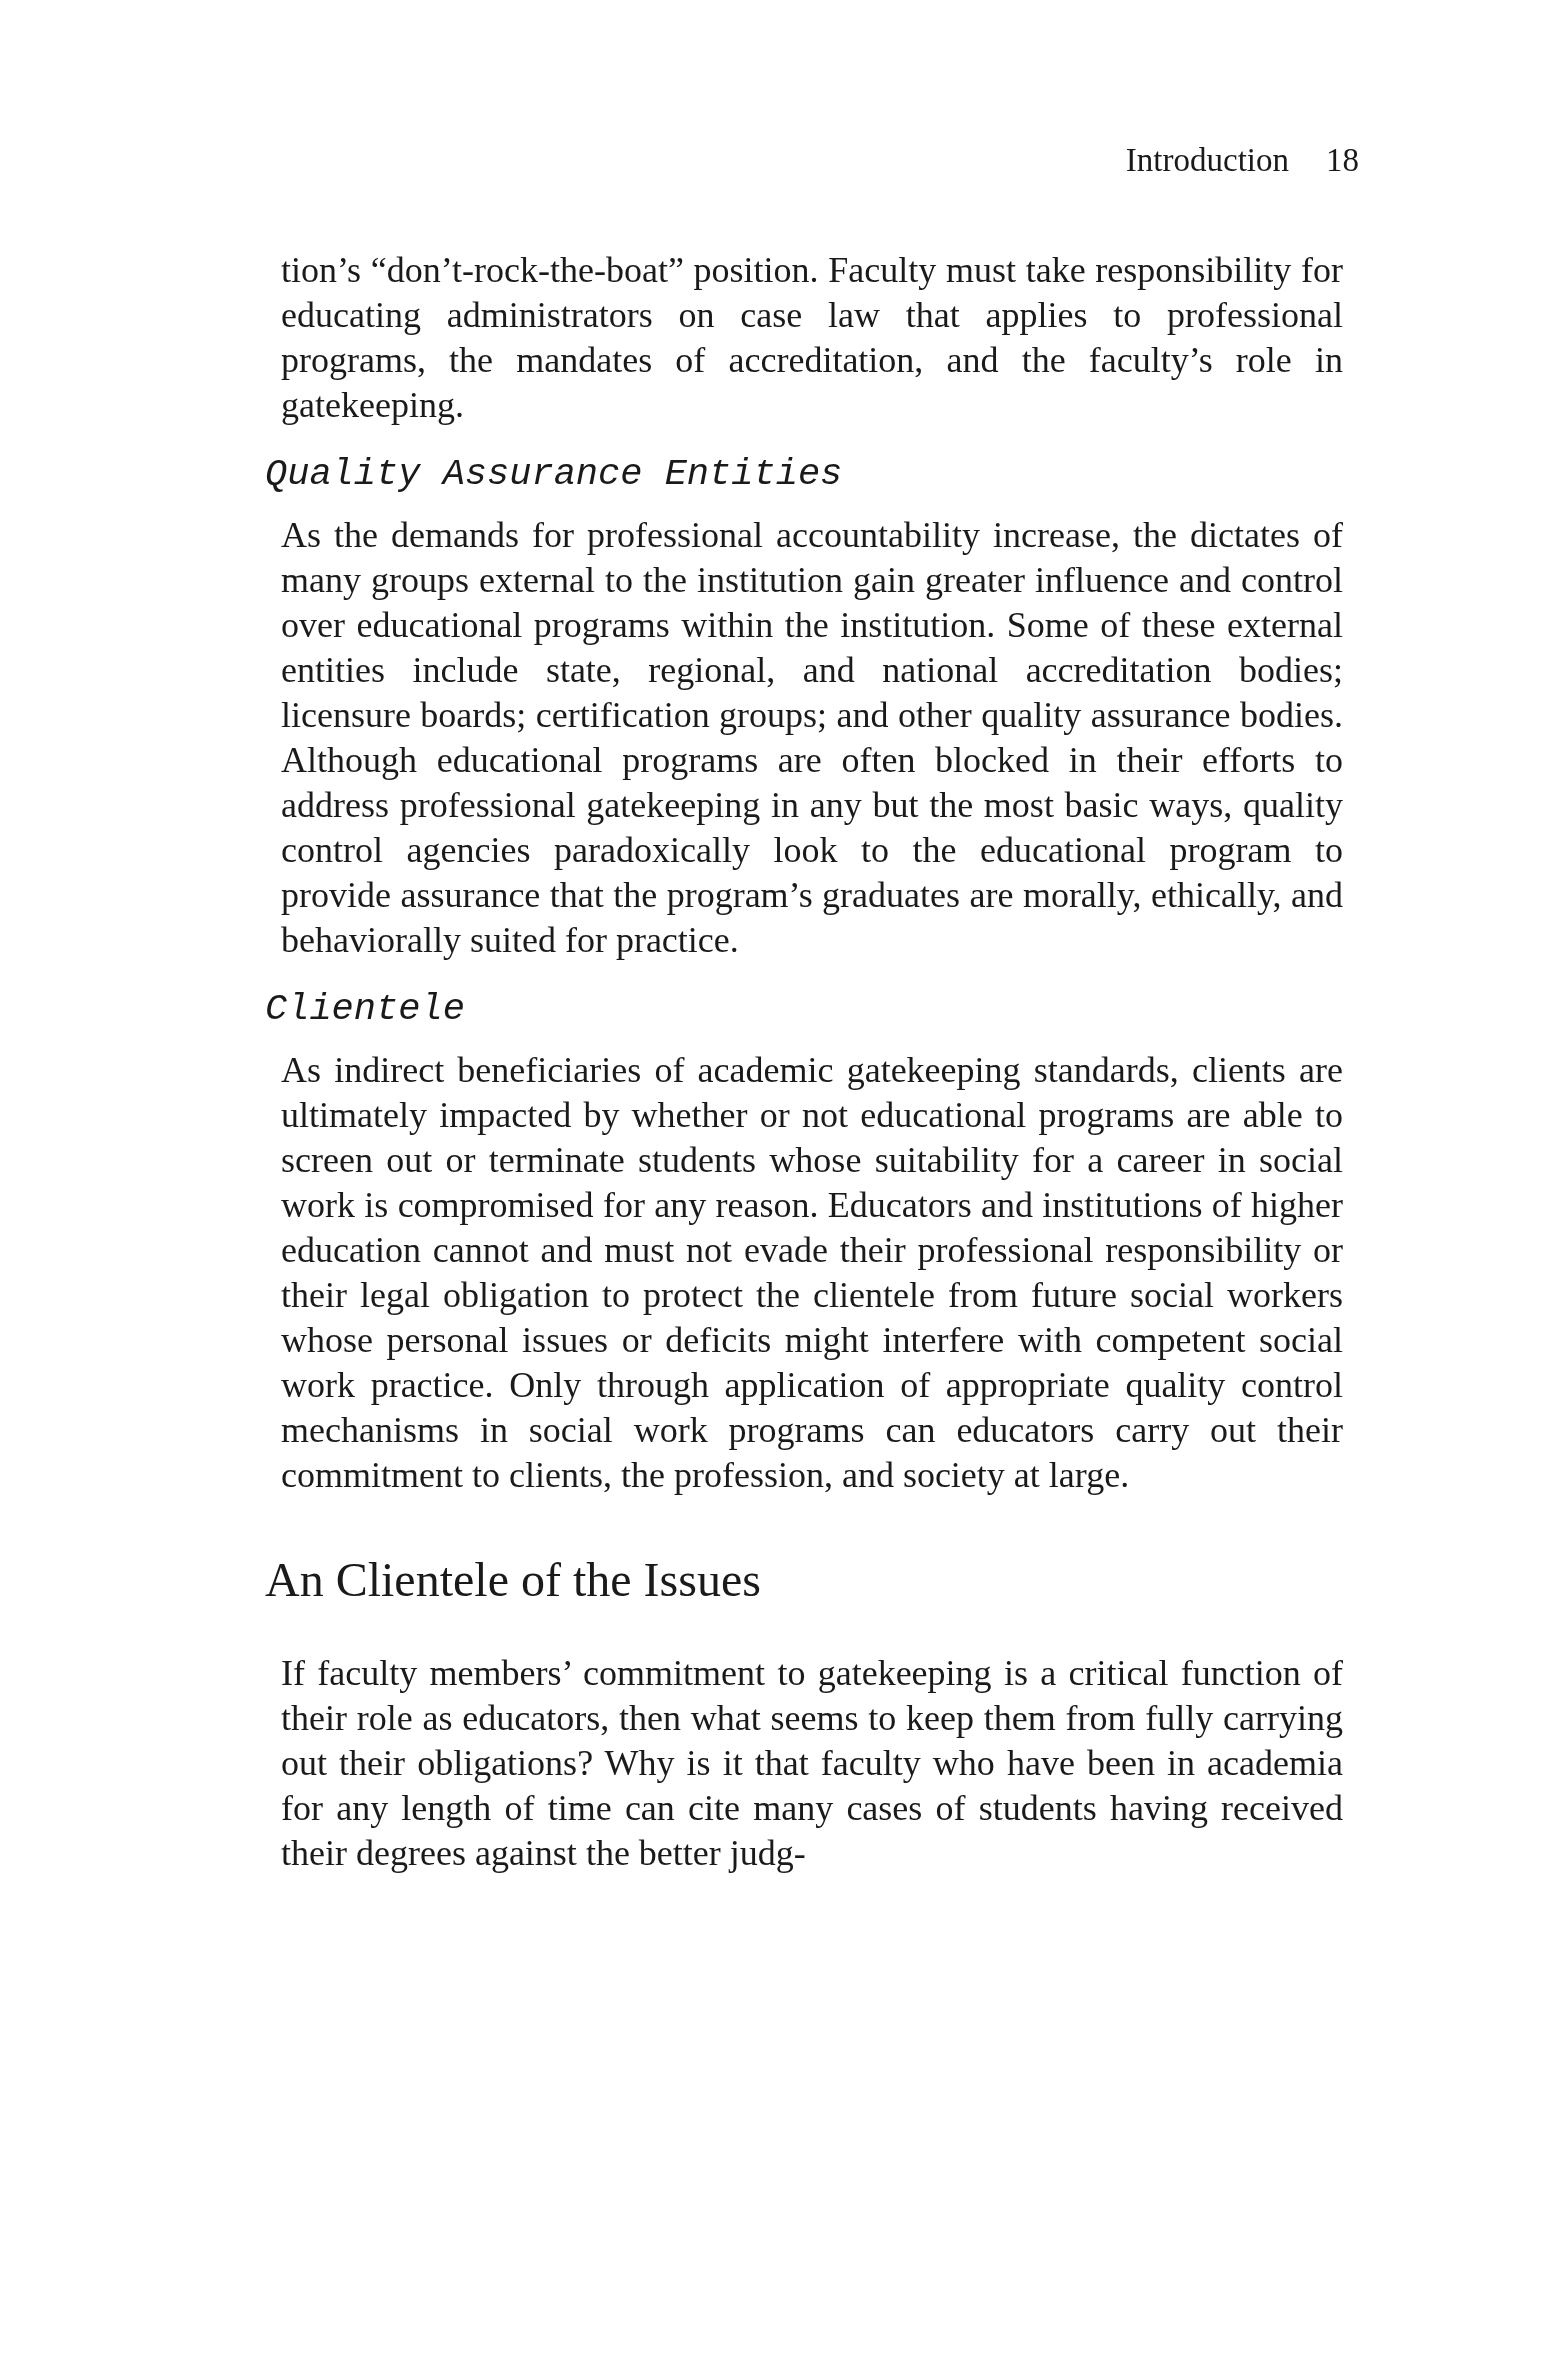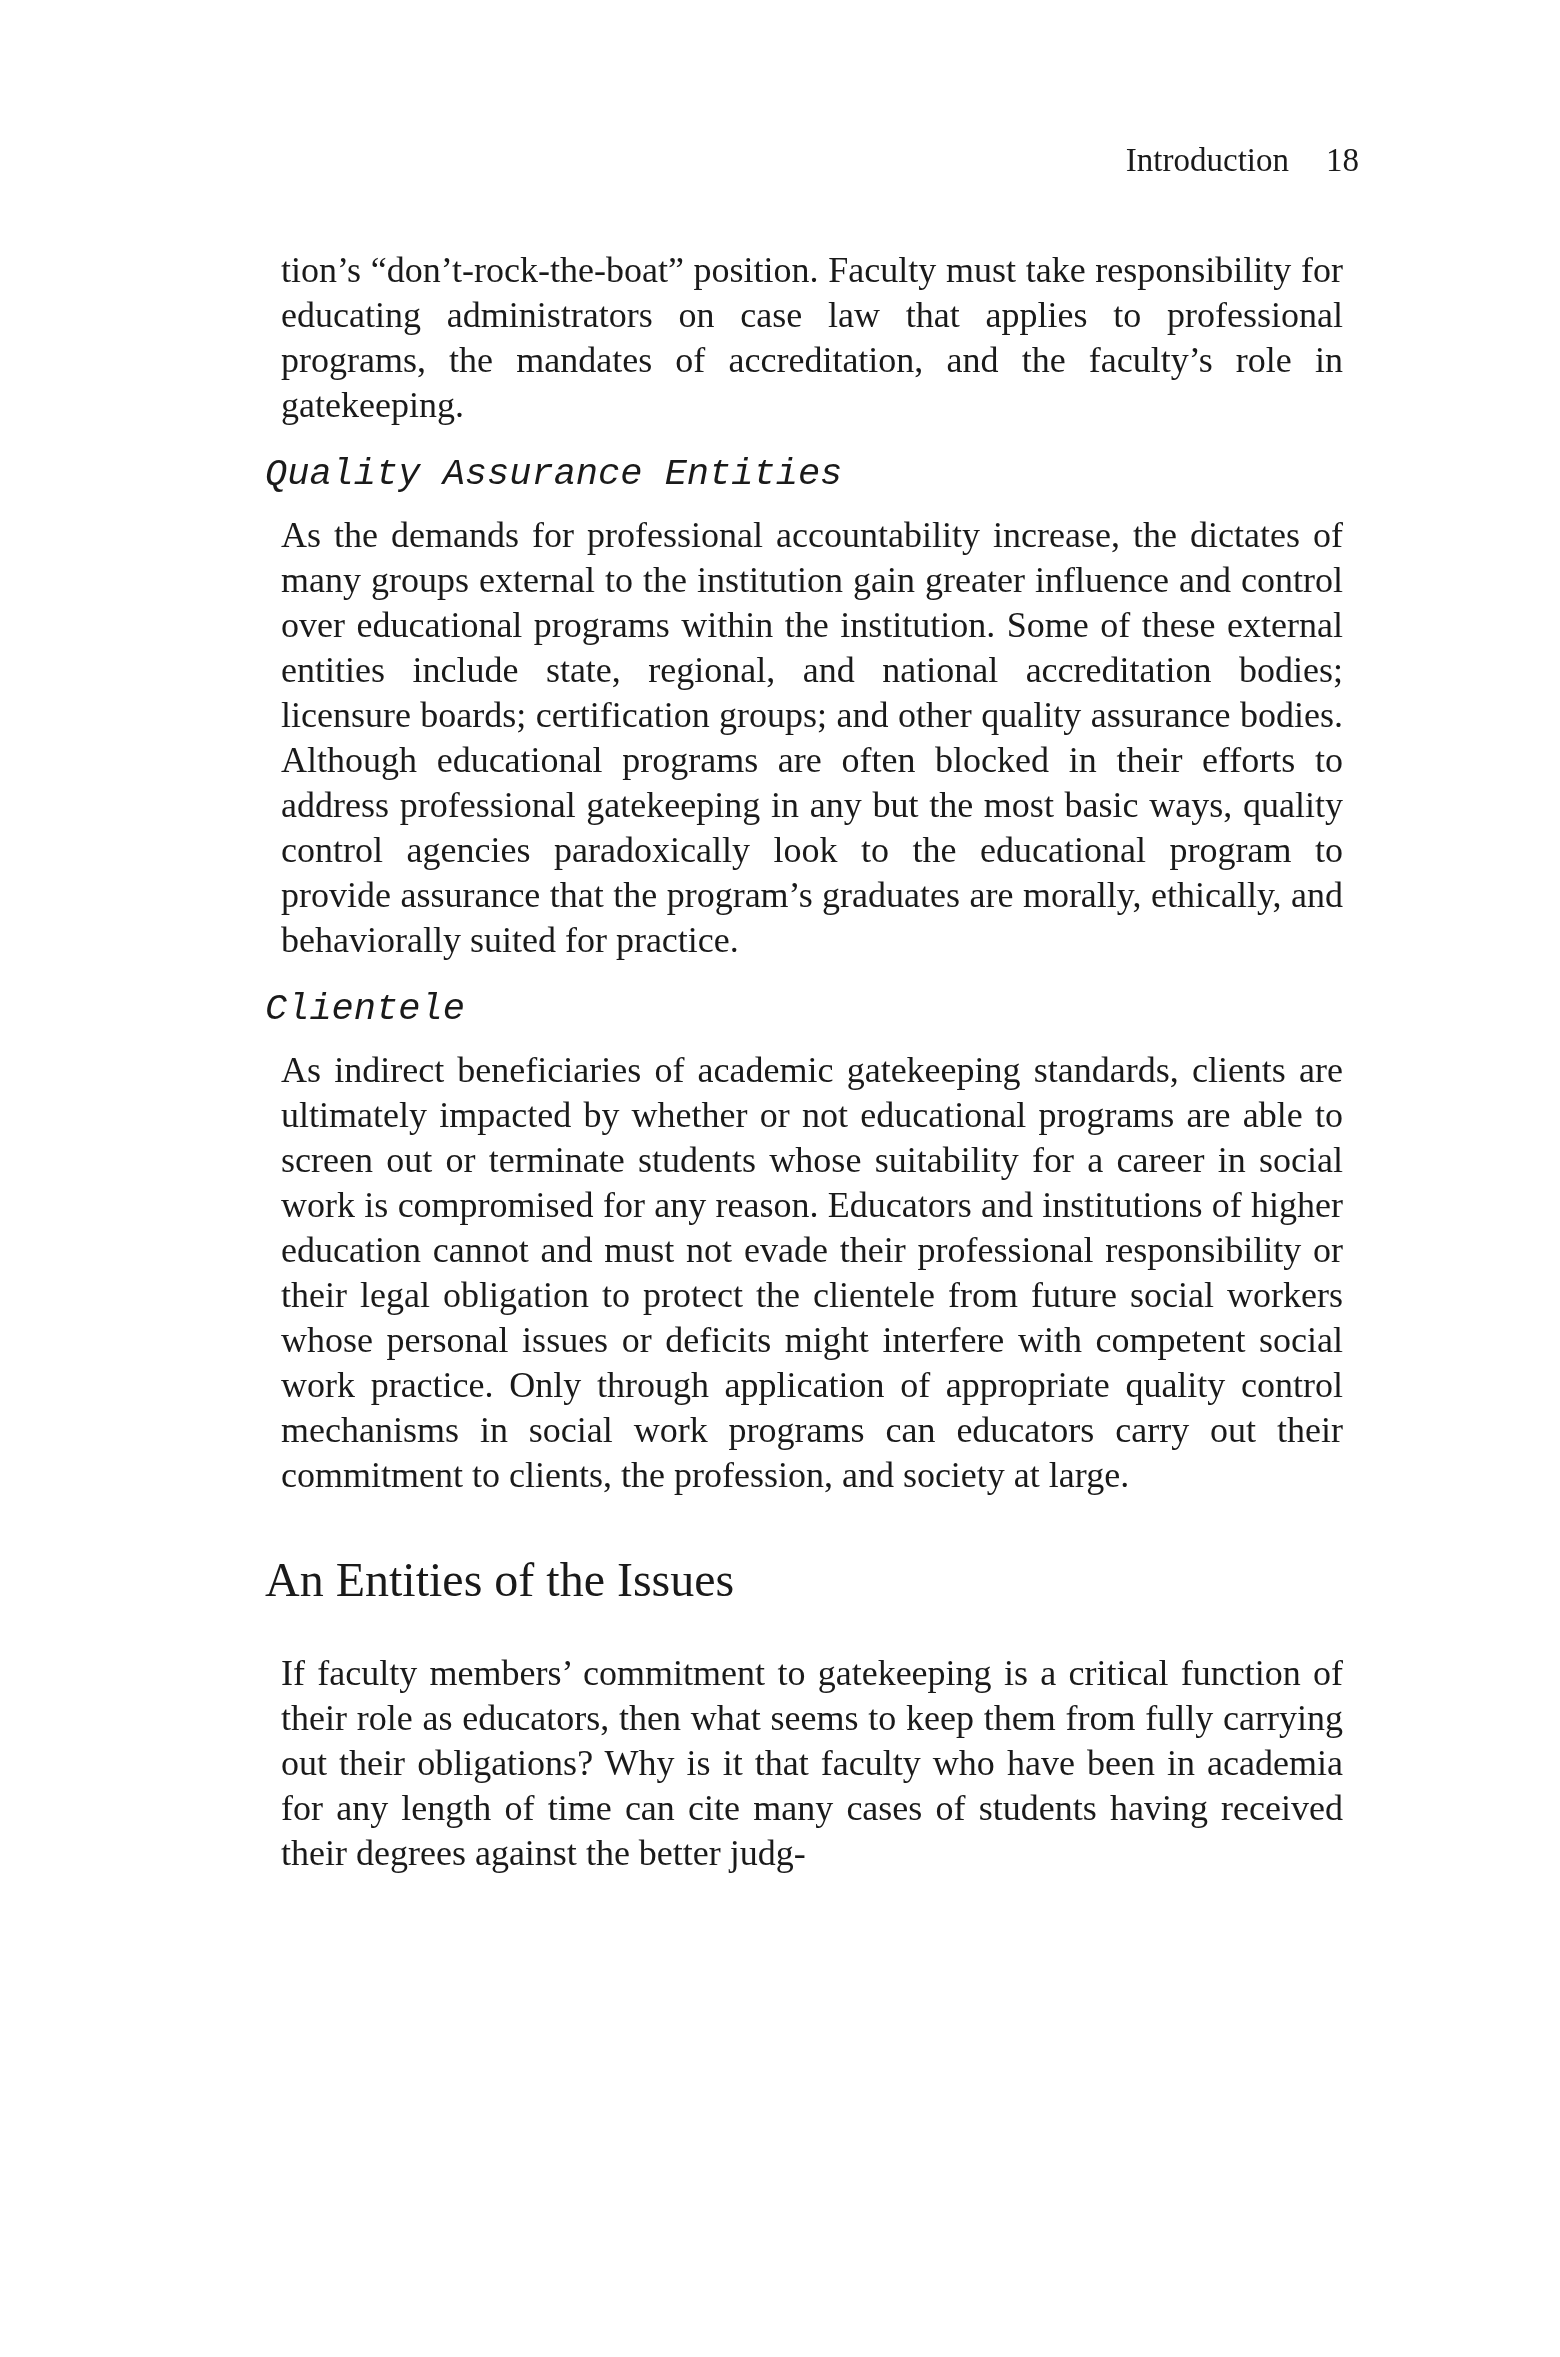--- a/index.html
+++ b/index.html
@@ -32,17 +32,17 @@
     <span>Introduction</span>
     <span>18</span>
   </div>
 
   <div class="text-block">
     <p>tion’s “don’t-rock-the-boat” position. Faculty must take responsibility for educating administrators on case law that applies to professional programs, the mandates of accreditation, and the faculty’s role in gatekeeping.</p>
     <h3 class="subhead">Quality Assurance Entities</h3>
     <p>As the demands for professional accountability increase, the dictates of many groups external to the institution gain greater influence and control over educational programs within the institution. Some of these external entities include state, regional, and national accreditation bodies; licensure boards; certification groups; and other quality assurance bodies. Although educational programs are often blocked in their efforts to address professional gatekeeping in any but the most basic ways, quality control agencies paradoxically look to the educational program to provide assurance that the program’s graduates are morally, ethically, and behaviorally suited for practice.</p>
     <h3 class="subhead">Clientele</h3>
     <p>As indirect beneficiaries of academic gatekeeping standards, clients are ultimately impacted by whether or not educational programs are able to screen out or terminate students whose suitability for a career in social work is compromised for any reason. Educators and institutions of higher education cannot and must not evade their professional responsibility or their legal obligation to protect the clientele from future social workers whose personal issues or deficits might interfere with competent social work practice. Only through application of appropriate quality control mechanisms in social work programs can educators carry out their commitment to clients, the profession, and society at large.</p>
-    <h2 class="section-head">An Entities of the Issues</h2>
+    <h2 class="section-head">An Clientele of the Issues</h2>
     <p>If faculty members’ commitment to gatekeeping is a critical function of their role as educators, then what seems to keep them from fully carrying out their obligations? Why is it that faculty who have been in academia for any length of time can cite many cases of students having received their degrees against the better judg-</p>
   </div>
 </div>
 
 
 </body></html>

